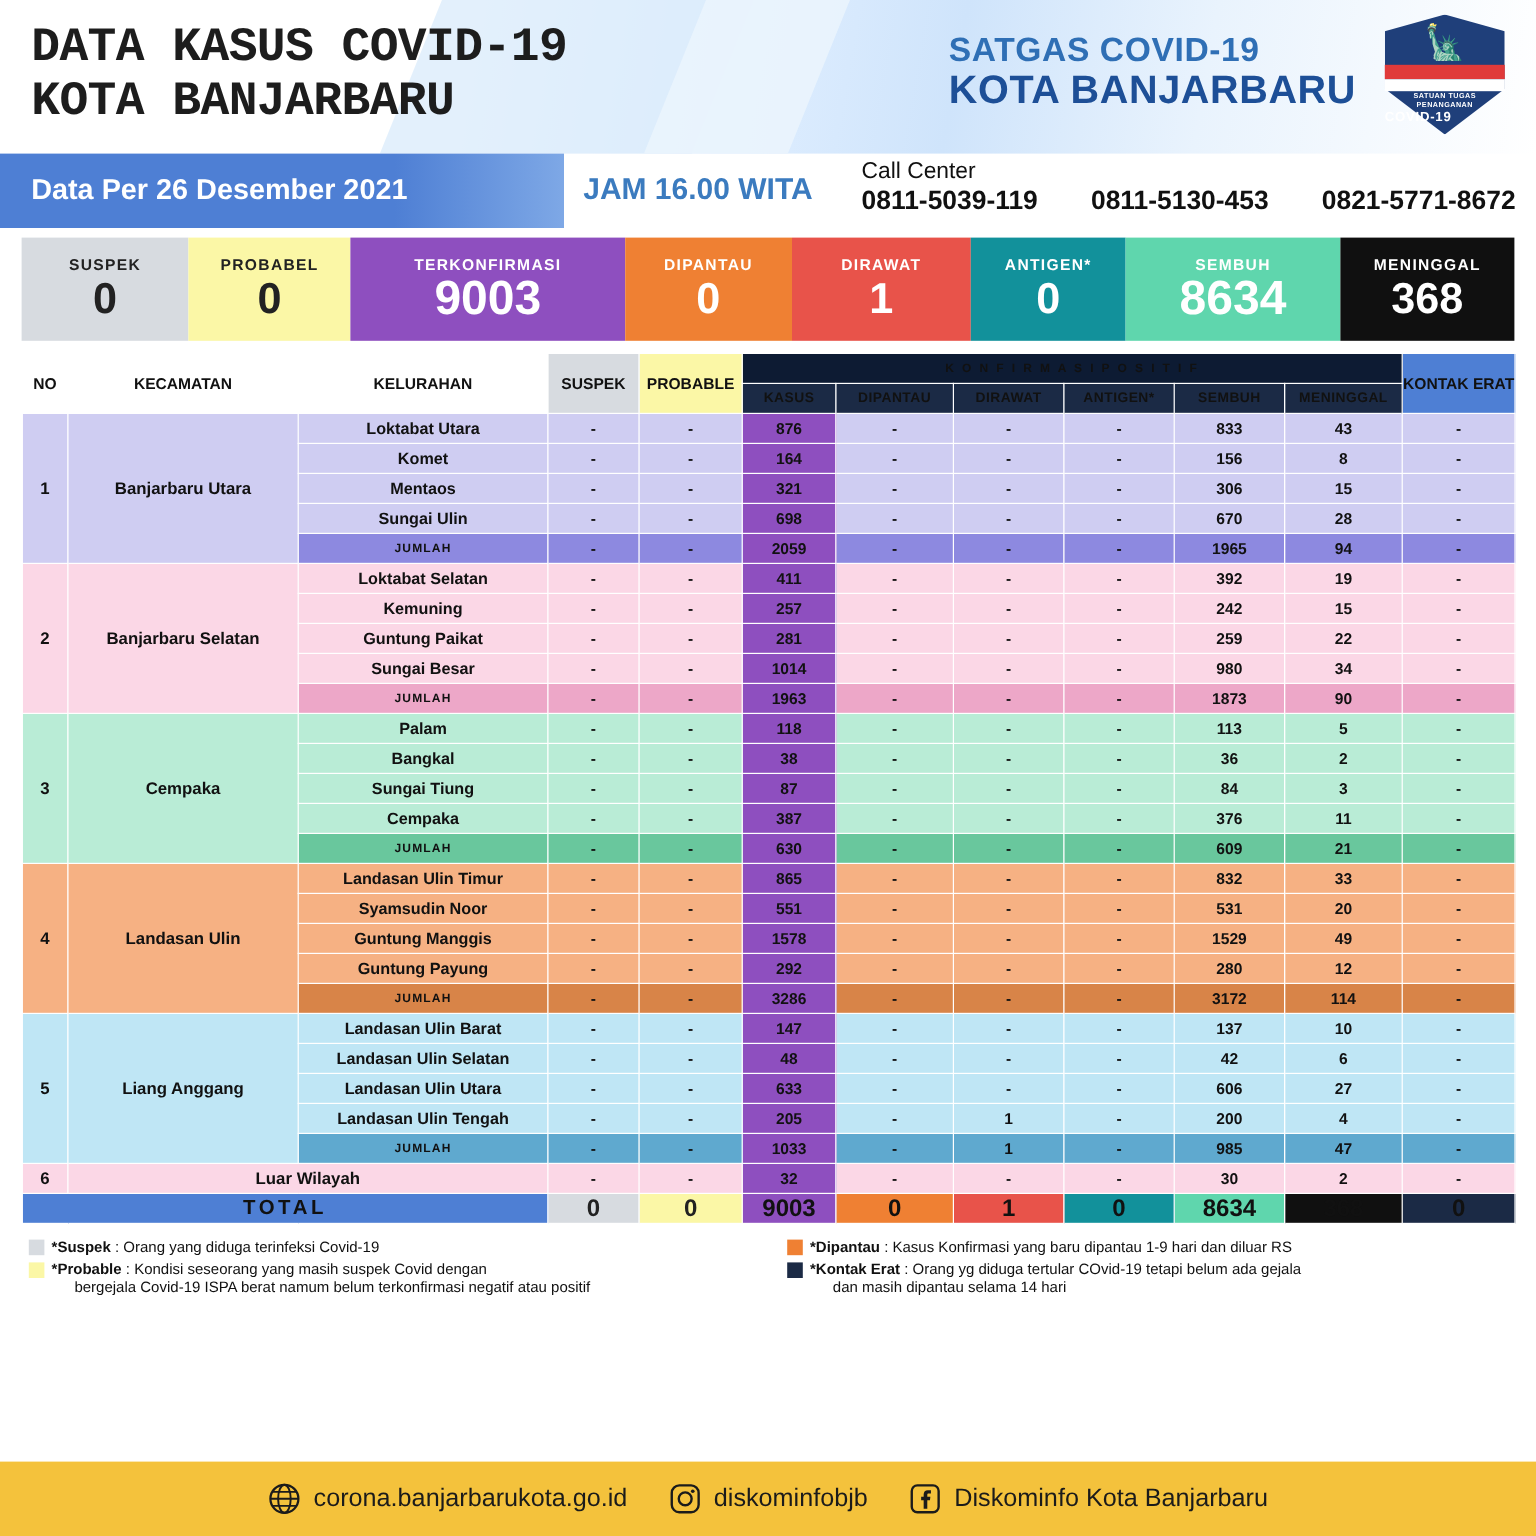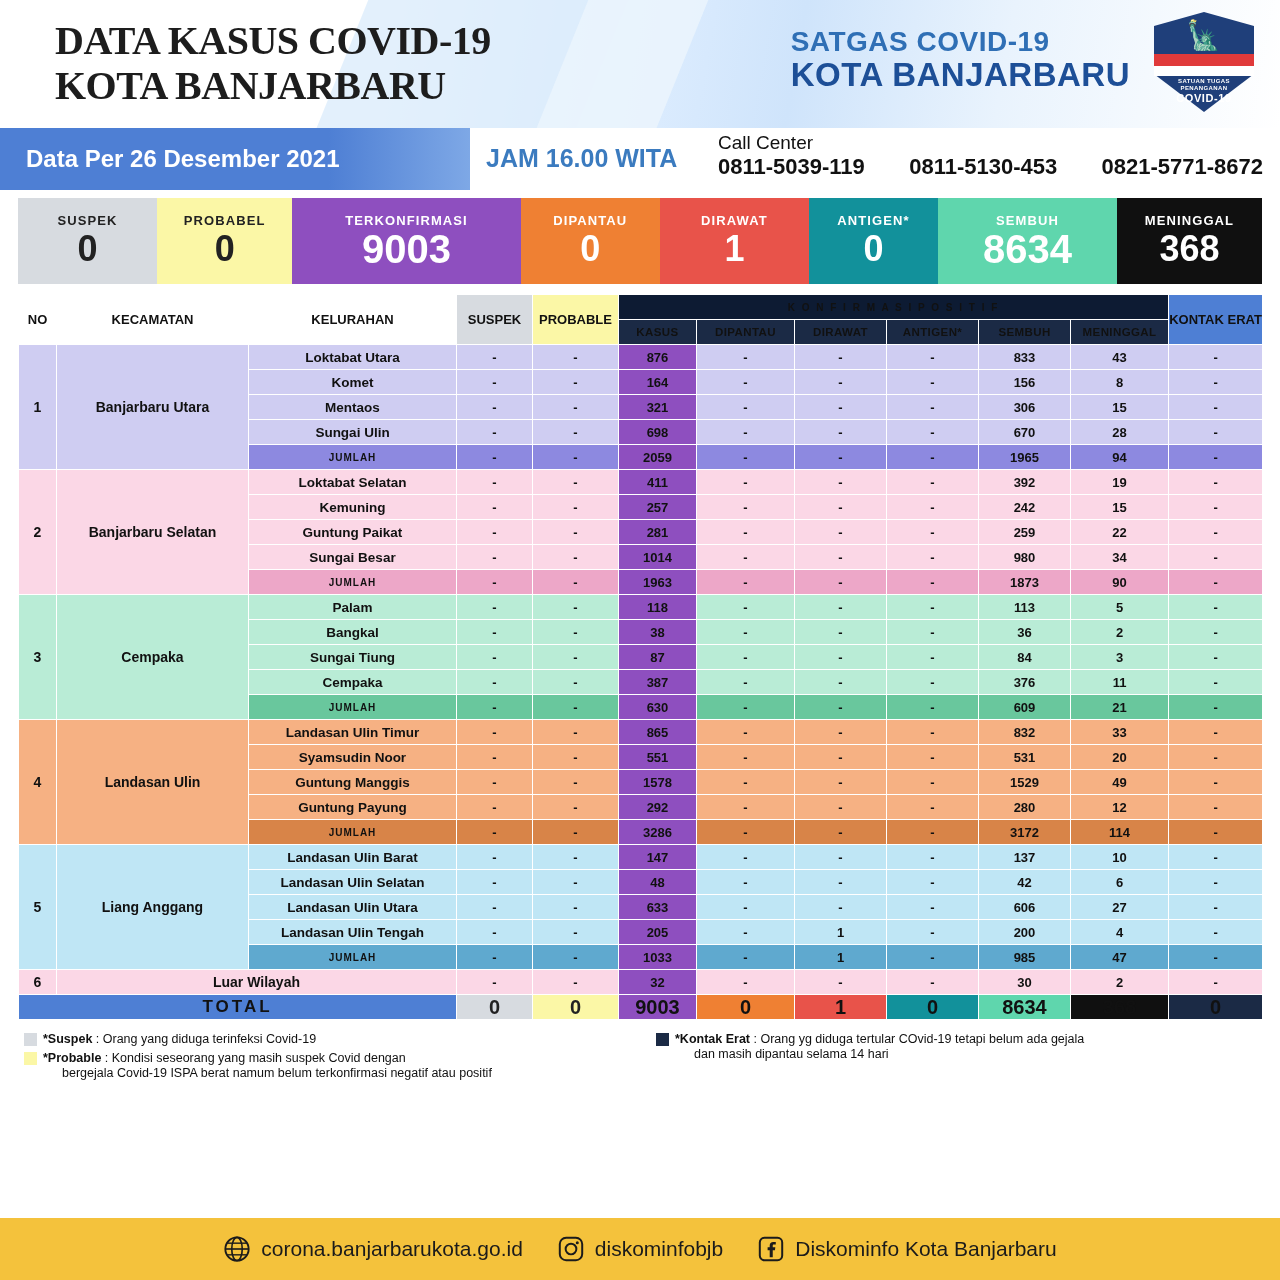--- a/index.html
+++ b/index.html
@@ -23,21 +23,21 @@
     content:"";position:absolute;left:340px;top:-40px;width:260px;height:220px;
     background:#d9ebfb;transform:skewX(-22deg);opacity:.75;
   }
   .header:after{
     content:"";position:absolute;left:560px;top:-40px;width:120px;height:220px;
     background:#eaf4fd;transform:skewX(-22deg);opacity:.9;
   }
   .title-main{
     position:absolute;left:26px;top:18px;z-index:3;
     font-size:40px;line-height:45px;font-weight:bold;color:#1d1d1d;
-    letter-spacing:-0.5px; font-family:Liberation Serif, serif;margin-left:29px;
+    letter-spacing:-0.5px; font-family:Liberation Mono, monospace;
   }
   .title-main span{display:block;}
   .satgas{
     position:absolute;right:150px;top:26px;z-index:3;text-align:left;
   }
   .satgas .l1{font-size:28px;color:#2f6fb5;font-weight:bold;letter-spacing:.5px;}
   .satgas .l2{font-size:33px;color:#1d4f97;font-weight:bold;letter-spacing:.5px;margin-top:-2px;}
   .logo{
     position:absolute;right:20px;top:12px;width:112px;height:105px;z-index:4;
   }
@@ -54,21 +54,21 @@
   }
   .logo .garuda{
     position:absolute;left:34px;top:6px;width:44px;height:36px;
     color:#f2c14e;font-size:28px;text-align:center;line-height:36px;
   }
   .logo .t1{
     position:absolute;left:6px;top:66px;width:100px;text-align:center;
     color:#fff;font-size:6px;font-weight:bold;letter-spacing:.4px;line-height:7px;
   }
   .logo .t2{
-    position:absolute;left:6px;top:80px;width:100px;text-align:center;
+    position:absolute;left:6px;top:80px;width:100px;
     color:#fff;font-size:11px;font-weight:bold;letter-spacing:.6px;
   }
 
   
   .datebar{ position:relative;height:62px; }
   .datebar .blue{
     position:absolute;left:0;top:0;width:470px;height:62px;
     background:linear-gradient(90deg,#4e7fd4 0%,#4e7fd4 70%,#7ea8e6 100%);
     display:flex;align-items:center;
   }
@@ -626,20 +626,24 @@
           <span class="chip sus"></span>
           <div><b>*Suspek</b><span> : Orang yang diduga terinfeksi Covid-19</span></div>
         </div>
         <div class="lrow">
           <span class="chip prob"></span>
           <div><b>*Probable</b><span> : Kondisi seseorang yang masih suspek Covid dengan</span><div class="lindent">bergejala Covid-19 ISPA berat namum belum terkonfirmasi negatif atau positif</div></div>
         </div>
       </div>
     <div class="col" id="legend-right">
         <div class="lrow">
+          <span class="chip dip"></span>
+          <div><b>*Dipantau</b><span> : Kasus Konfirmasi yang baru dipantau 1-9 hari dan diluar RS</span></div>
+        </div>
+        <div class="lrow">
           <span class="chip ke"></span>
           <div><b>*Kontak Erat</b><span> : Orang yg diduga tertular COvid-19 tetapi belum ada gejala</span><div class="lindent">dan masih dipantau selama 14 hari</div></div>
         </div>
       </div>
   </div>
 
 
   <div class="footer">
     <div class="fitem">
       <svg class="fic" viewBox="0 0 24 24">

